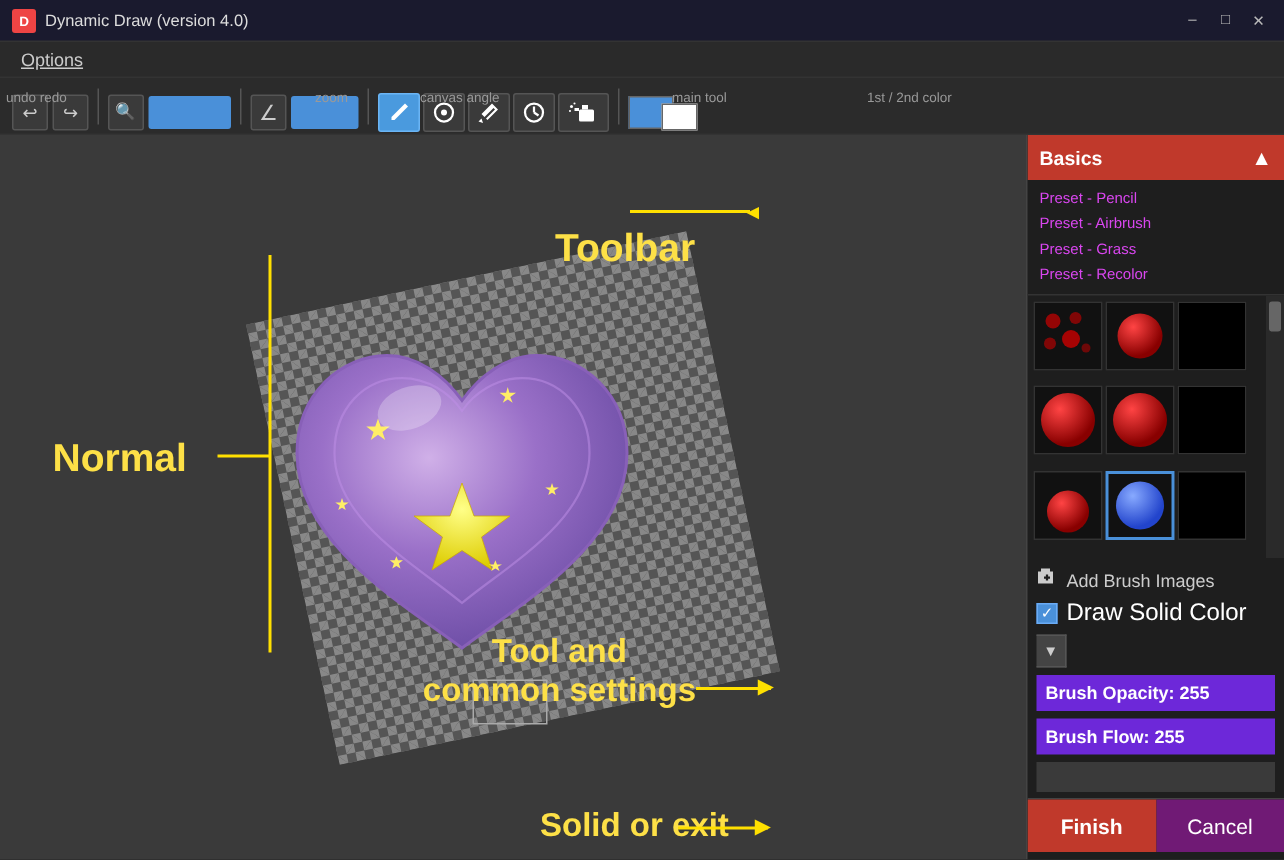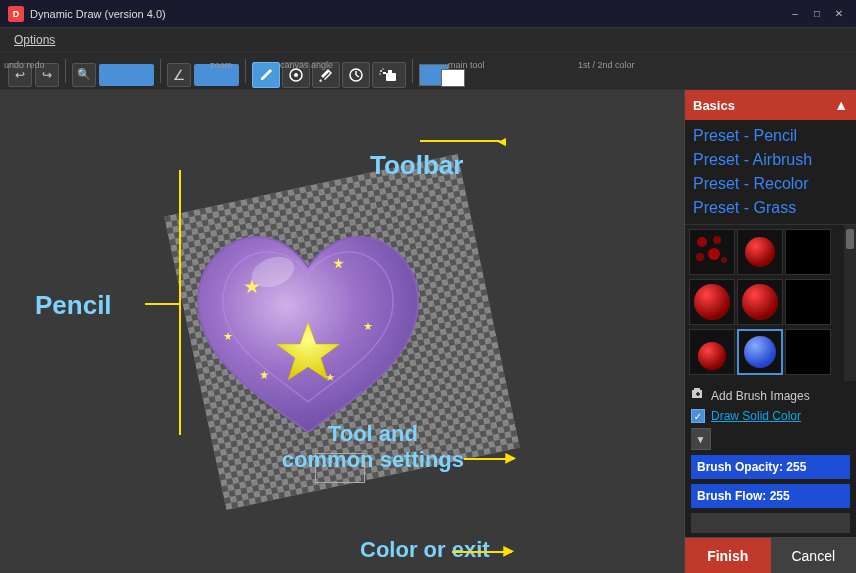--- a/index.html
+++ b/index.html
@@ -195,21 +195,21 @@
       top: 50%;
       left: 45%;
       transform: translate(-50%, -50%);
       width: 280px;
       height: 280px;
     }
 
     
     .annotation {
       position: absolute;
-      color: #7dd3fc;
+      color: #fde047;
       font-size: 22px;
       font-weight: bold;
       font-family: Arial, sans-serif;
       pointer-events: none;
     }
     .annotation-line-h {
       position: absolute;
       background: #ffe000;
       height: 2px;
       pointer-events: none;
@@ -264,22 +264,22 @@
       border: none;
     }
 
     
     #preset-list {
       padding: 4px 0;
       border-bottom: 1px solid #333;
     }
     .preset-item {
       padding: 3px 8px;
-      color: #3b82f6;
-      font-size: 16px;
+      color: #d946ef;
+      font-size: 10px;
       cursor: pointer;
     }
 
     
     #brush-grid {
       flex: 1;
       display: grid;
       grid-template-columns: repeat(3, 1fr);
       gap: 2px;
       padding: 4px;
@@ -337,23 +337,22 @@
       align-items: center;
       justify-content: center;
       cursor: pointer;
       flex-shrink: 0;
     }
     .checkmark {
       color: white;
       font-size: 10px;
     }
     .draw-solid-label {
-      color: #0ea5e9;
-      font-size: 12px;
-      text-decoration: underline;
+      color: #ffffff;
+      font-size: 16px;
     }
 
     .dropdown-row {
       display: flex;
       align-items: center;
       gap: 0;
     }
     .dropdown-select {
       flex: 1;
       height: 22px;
@@ -373,21 +372,21 @@
       border-left: none;
       color: #ccc;
       display: flex;
       align-items: center;
       justify-content: center;
       cursor: pointer;
       font-size: 10px;
     }
 
     .slider-row {
-      background: #1d4ed8;
+      background: #6d28d9;
       height: 24px;
       display: flex;
       align-items: center;
       padding: 0 6px;
       cursor: pointer;
     }
     .slider-label {
       color: white;
       font-size: 12px;
       font-weight: bold;
@@ -402,21 +401,21 @@
       flex: 1;
       background: #c0392b;
       color: white;
       border: none;
       font-size: 14px;
       font-weight: bold;
       cursor: pointer;
     }
     .cancel-btn {
       flex: 1;
-      background: #404040;
+      background: #701a75;
       color: white;
       border: none;
       font-size: 14px;
       cursor: pointer;
     }
 
     
     ::-webkit-scrollbar { width: 12px; background: #222; }
     ::-webkit-scrollbar-thumb { background: #555; }
   </style>
@@ -545,49 +544,49 @@
         <polygon points="215,150 217,156 224,156 218,160 220,166 215,163 210,166 212,160 206,156 213,156" fill="#ffee66" transform="scale(0.5) translate(185,110)"></polygon>
         <polygon points="100,195 102,200 108,200 103,204 105,210 100,207 95,210 97,204 92,200 98,200" fill="#ffee66" transform="scale(0.55) translate(75,130)"></polygon>
         <polygon points="175,200 177,205 183,205 178,208 180,213 175,210 170,213 172,208 167,205 173,205" fill="#ffee66" transform="scale(0.55) translate(120,130)"></polygon>
 
         <ellipse cx="105" cy="80" rx="22" ry="14" fill="white" opacity="0.25" transform="rotate(-20, 105, 80)"></ellipse>
       </svg>
     </div>
 
     <div id="selection-box"></div>
 
-    <div class="annotation" style="left: 35px; top: 200px; font-size: 26px;">Pencil</div>
+    <div class="annotation" style="left: 35px; top: 200px; font-size: 26px;">Normal</div>
     <div class="annotation-line-h" style="left: 145px; top: 213px; width: 35px;"></div>
     <div class="annotation-line-v" style="left: 179px; top: 80px; height: 265px;"></div>
 
     <div class="annotation" style="left: 370px; top: 60px; font-size: 26px;">Toolbar</div>
     <div class="annotation-line-h" style="left: 420px; top: 50px; width: 80px;"></div>
     <div style="position:absolute; left:494px; top:44px; color:#ffe000; font-size:14px; pointer-events:none; transform:rotate(-90deg);">▲</div>
 
     <div class="annotation" style="right: 220px; bottom: 100px; font-size: 22px; text-align:center;">Tool and<br>common settings</div>
     <div class="annotation-line-h" style="right: 170px; bottom: 113px; width: 50px;"></div>
     <div style="position:absolute; right: 168px; bottom: 108px; color:#ffe000; font-size:14px; pointer-events:none;">▶</div>
 
-    <div class="annotation" style="left: 360px; bottom: 10px; font-size: 22px;">Color or exit</div>
+    <div class="annotation" style="left: 360px; bottom: 10px; font-size: 22px;">Solid or exit</div>
     <div class="annotation-line-h" style="right: 172px; bottom: 20px; width: 60px;"></div>
     <div style="position:absolute; right: 170px; bottom: 15px; color:#ffe000; font-size:14px; pointer-events:none;">▶</div>
   </div>
 
   <div id="right-panel">
 
     <div id="panel-header">
       <span id="panel-title">Basics</span>
       <button class="panel-header-btn">▲</button>
     </div>
 
     <div id="preset-list">
       <div class="preset-item">Preset - Pencil</div>
       <div class="preset-item">Preset - Airbrush</div>
+      <div class="preset-item">Preset - Grass</div>
       <div class="preset-item">Preset - Recolor</div>
-      <div class="preset-item">Preset - Grass</div>
     </div>
 
     <div id="brush-grid" style="position:relative; display:flex; flex-wrap:wrap; gap:2px; padding:4px; max-height:175px; overflow:hidden;">
 
       <div class="brush-cell">
         <svg width="40" height="40" viewBox="0 0 40 40">
           <circle cx="10" cy="10" r="5" fill="#cc0000" opacity="0.7"></circle>
           <circle cx="25" cy="8" r="4" fill="#cc0000" opacity="0.6"></circle>
           <circle cx="8" cy="25" r="4" fill="#cc0000" opacity="0.6"></circle>
           <circle cx="22" cy="22" r="6" fill="#cc0000" opacity="0.8"></circle>

